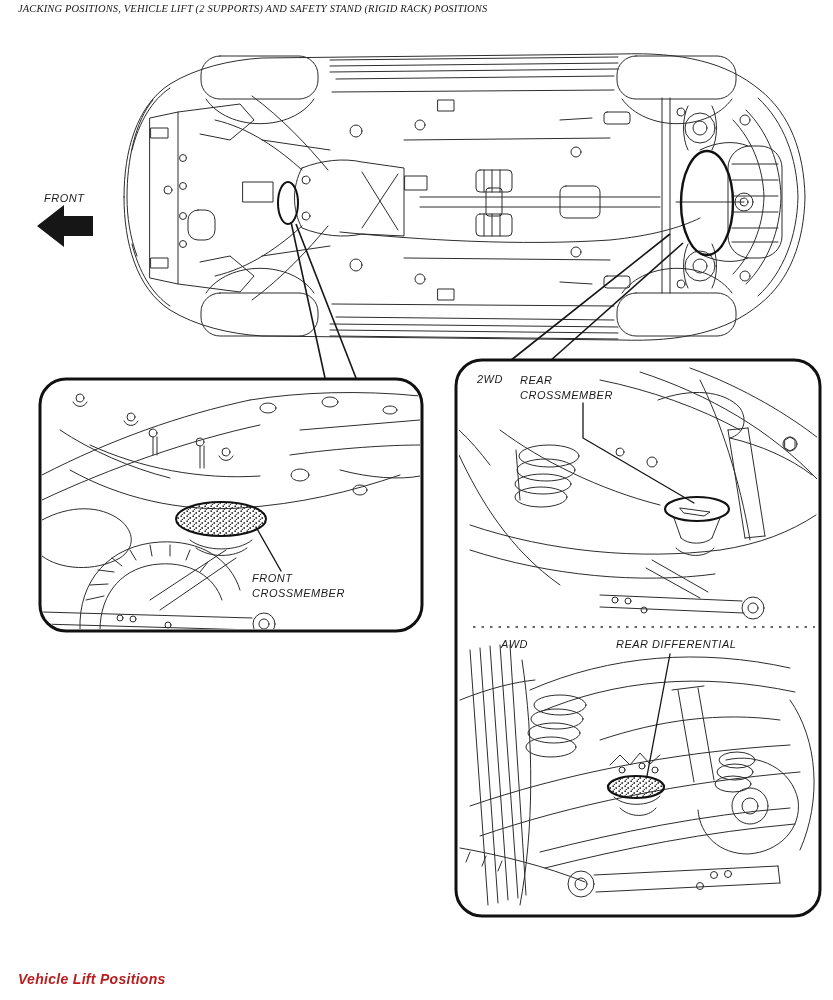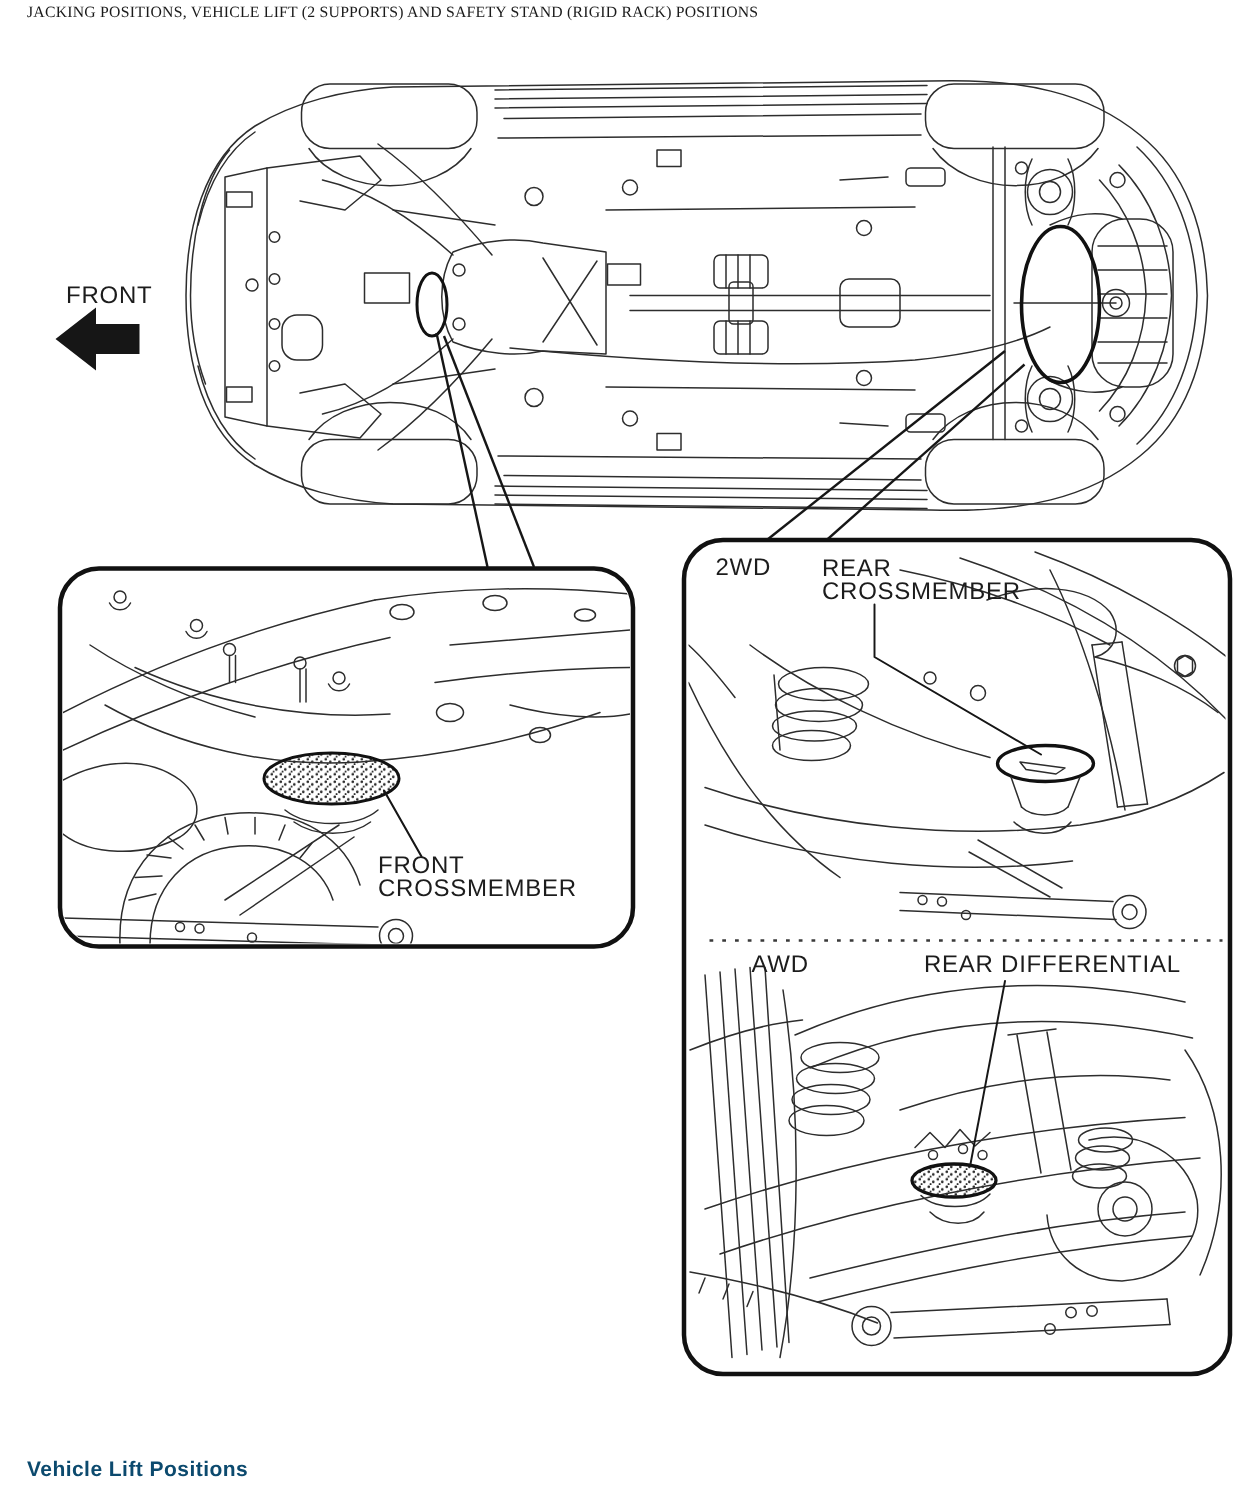--- a/index.html
+++ b/index.html
@@ -1,24 +1,24 @@
 <!DOCTYPE html>
 <html><head>
 <meta charset="utf-8">
 <style>
   html,body{margin:0;padding:0;background:#ffffff;}
   .page{position:relative;width:828px;height:1000px;background:#ffffff;overflow:hidden;
-        font-family:"Liberation Sans",sans-serif;}
+        font-family:"Liberation Sans",sans-serif;font-style:italic;}
   .art{position:absolute;left:0;top:0;}
-  .lbl{position:absolute;color:#1c1c1c;font-size:16px;letter-spacing:0.5px;line-height:14.5px;
+  .lbl{position:absolute;color:#1c1c1c;font-size:11px;letter-spacing:0.5px;line-height:14.5px;
        font-family:"Liberation Sans",sans-serif;white-space:nowrap;}
   .lbl .l2{display:block;}
   .page-title{position:absolute;left:18px;top:3px;color:#1a1a1a;font-size:10.5px;letter-spacing:0.15px;
        font-family:"Liberation Serif",serif;white-space:nowrap;}
-  .section-heading{position:absolute;left:18px;top:971px;color:#0c4a6e;font-size:14px;font-weight:bold;
+  .section-heading{position:absolute;left:18px;top:971px;color:#b91c1c;font-size:14px;font-weight:bold;
        letter-spacing:0.3px;font-family:"Liberation Sans",sans-serif;}
 </style>
 </head>
 <body>
 
 <div class="page">
 
   <div class="page-title">JACKING POSITIONS, VEHICLE LIFT (2 SUPPORTS) AND SAFETY STAND (RIGID RACK) POSITIONS</div>
 
   <svg class="art" width="833" height="1000" viewBox="0 0 833 1000">
@@ -344,21 +344,21 @@
 
   <div class="lbl" style="left:44px;top:191px;">FRONT</div>
 
   <div class="lbl" style="left:252px;top:571px;">
     <span class="l2">FRONT</span>
     <span class="l2">CROSSMEMBER</span>
   </div>
 
   <div class="lbl" style="left:477px;top:372px;">2WD</div>
 
-  <div class="lbl" style="left:548px;top:373px;">
+  <div class="lbl" style="left:520px;top:373px;">
     <span class="l2">REAR</span>
     <span class="l2">CROSSMEMBER</span>
   </div>
 
   <div class="lbl" style="left:477px;top:637px;margin-left:24px;">AWD</div>
 
   <div class="lbl" style="left:616px;top:637px;text-align:center;">REAR DIFFERENTIAL</div>
 
   <div class="section-heading">Vehicle Lift Positions</div>
 </div>

